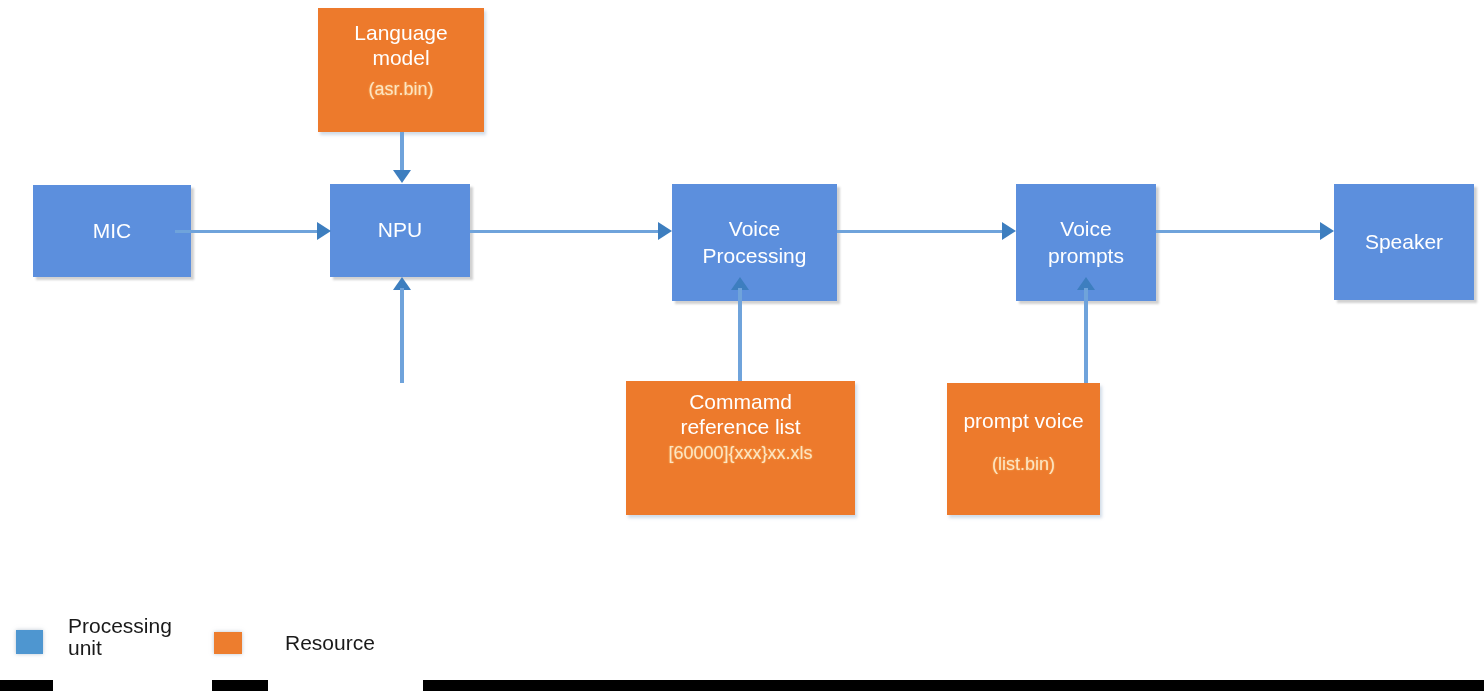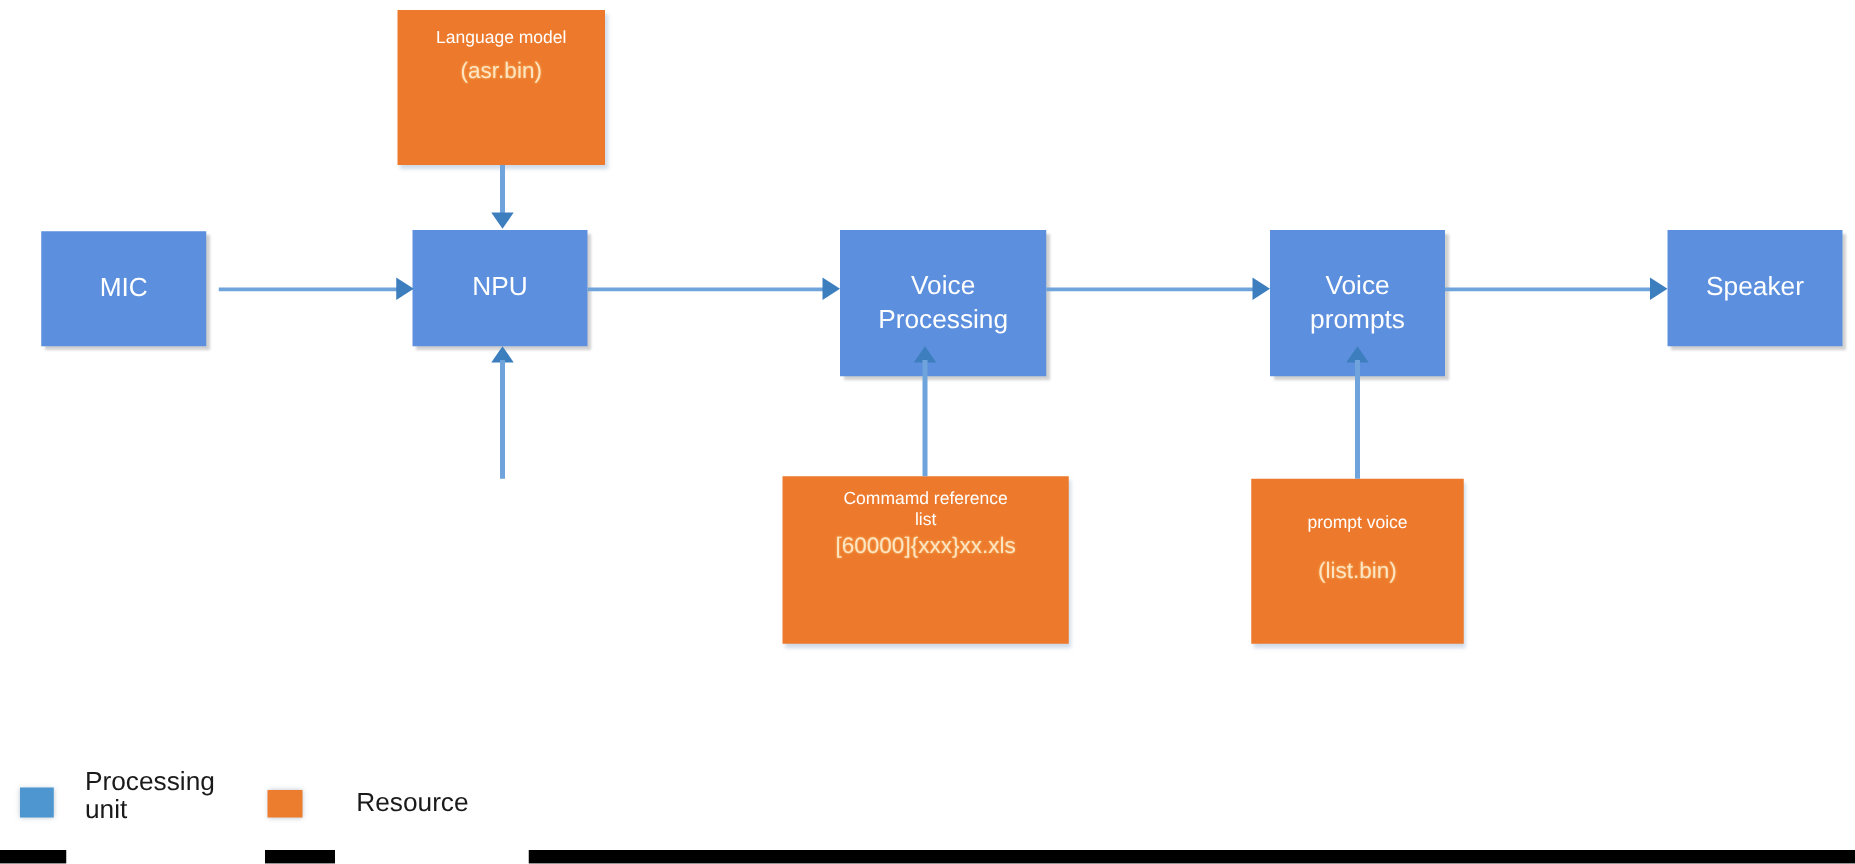--- a/index.html
+++ b/index.html
@@ -31,21 +31,21 @@
   .node.flow .flabel{max-width:120px;}
   .node.res{
     background:var(--orange);
     color:#fff;
     flex-direction:column;
     justify-content:flex-start;
     padding-top:13px;
     box-shadow:2px 3px 3px rgba(150,175,205,.45);
   }
   .res-title{
-    font-size:14px;
+    font-size:21px;
     line-height:1.18;
     max-width:132px;
     margin:0 auto;
   }
   .res-file{
     font-size:18px;
     line-height:1.15;
     color:var(--file-text);
     text-shadow:0 0 2px rgba(255,200,120,.9);
     margin:8px auto 0;
@@ -67,52 +67,52 @@
     line-height:22px;
   }
   
   .black-bar{position:absolute;top:680px;height:11px;background:#000;}
 </style>
 </head>
 <body>
 
 <div class="canvas">
 
-  <div class="node flow" style="left:33px;top:185px;width:132px;height:92px">
+  <div class="node flow" style="left:33px;top:185px;width:158px;height:92px">
     <span class="flabel">MIC</span>
   </div>
 
   <div class="node flow" style="left:330px;top:184px;width:140px;height:93px">
     <span class="flabel">NPU</span>
   </div>
 
   <div class="node flow" style="left:672px;top:184px;width:165px;height:117px">
     <span class="flabel">Voice Processing</span>
   </div>
 
   <div class="node flow" style="left:1016px;top:184px;width:140px;height:117px">
     <span class="flabel">Voice prompts</span>
   </div>
 
-  <div class="node flow" style="left:1334px;top:184px;width:140px;height:93px">
+  <div class="node flow" style="left:1334px;top:184px;width:140px;height:116px">
     <span class="flabel" style="max-width:130px">Speaker</span>
   </div>
 
   <div class="node res" style="left:318px;top:8px;width:166px;height:124px">
     <div class="res-title">Language model</div>
     <div class="res-file">(asr.bin)</div>
   </div>
 
 
   <div class="node res" style="left:626px;top:381px;width:229px;height:134px;padding-top:9px">
     <div class="res-title">Commamd reference list</div>
     <div class="res-file" style="max-width:165px;margin-top:3px">[60000]{xxx}xx.xls</div>
   </div>
 
-  <div class="node res" style="left:1001px;top:383px;width:170px;height:132px;padding-top:26px">
+  <div class="node res" style="left:947px;top:383px;width:153px;height:132px;padding-top:26px">
     <div class="res-title" style="max-width:160px">prompt voice</div>
     <div class="res-file" style="margin-top:20px">(list.bin)</div>
   </div>
 
   <div>
     <div class="hline" style="left:175px;top:230px;width:144px"></div>
     <div class="tri tri-right" style="left:317px;top:222px"></div>
   </div>
 
   <div>

